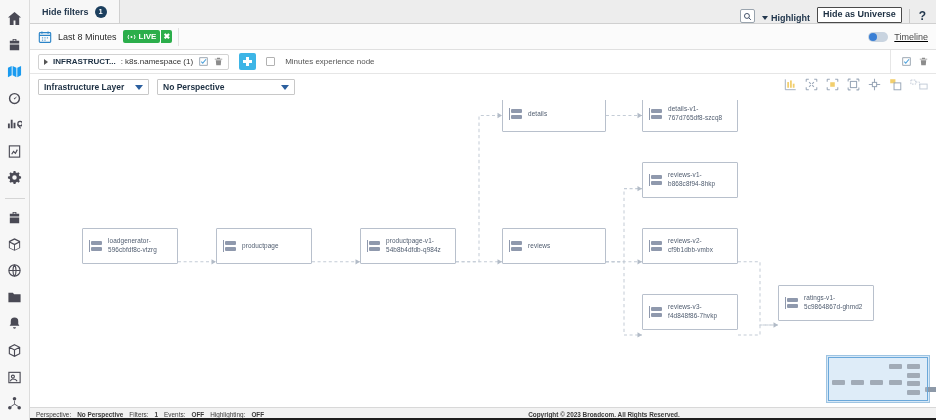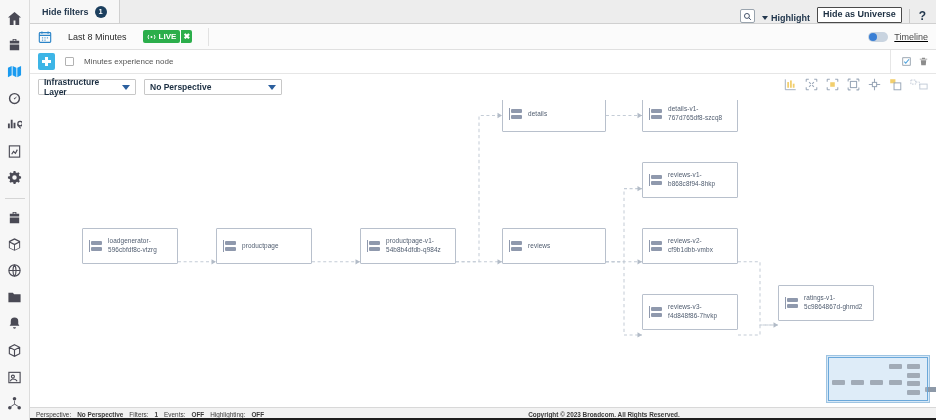--- a/index.html
+++ b/index.html
@@ -76,21 +76,21 @@
     border: 1px solid #4a4a4a; background: #fff; font-size: 9px; font-weight: bold;
     color: #1c2f42; padding: 2px 5px; border-radius: 1px; cursor: pointer;
     line-height: 1.1;
   }
   .vdiv { width: 1px; height: 14px; background: #c8c8c8; }
   .qmark { font-size: 12px; font-weight: bold; color: #23384e; cursor: pointer; padding:0 2px;}
 
   
   .timebar {
     height: 26px; background: #fbfbfb; border-bottom: 1px solid #e0e0e0;
-    display: flex; align-items: center; padding: 0 8px; gap: 16px;
+    display: flex; align-items: center; padding: 0 8px; gap: 6px;
   }
   .cal-icon { width: 14px; height: 13px; position: relative; cursor: pointer; }
   .timetext { font-size: 9px; color: #2b2b2b; }
   .live-pill {
     display: inline-flex; align-items: center; height: 13px;
     background: #2bae4b; color: #fff; border-radius: 2px;
     font-size: 8px; font-weight: bold; padding: 0 4px; gap: 3px;
     cursor: pointer;
   }
   .live-x {
@@ -155,21 +155,21 @@
     height: 16px; border: 1px solid #c8c8c8; background: #fff;
     display: flex; align-items: center; justify-content: space-between;
     padding: 0 5px; font-size: 8.5px; font-weight: bold; color: #1c2f42;
     cursor: pointer; border-radius: 1px;
   }
   .dd .tri {
     width: 0; height: 0; border-left: 4px solid transparent;
     border-right: 4px solid transparent; border-top: 5px solid #2b5f9e;
     margin-left: 10px;
   }
-  #dd-layer { width: 98px; }
+  #dd-layer { width: 111px; }
   #dd-persp { width: 138px; }
 
   .graph-tools {
     position: absolute; right: 8px; top: 4px;
     display: flex; align-items: center; gap: 8px;
   }
   .gt { width: 13px; height: 13px; cursor: pointer; display:flex; align-items:center; justify-content:center;}
   .gt svg { width: 13px; height: 13px; display: block; }
 
   
@@ -356,20 +356,36 @@
       <span class="sep-v"></span>
       <div class="timebar-right">
         <span class="toggle">
             <span class="knob"></span>
           </span>
         <span class="toggle-label">Timeline</span>
       </div>
     </div>
 
     <div class="filterbar">
+      <div class="filter-chip">
+        <span class="chip-caret"></span>
+        <span class="chip-strong">INFRASTRUCT...</span>
+        <span>: k8s.namespace (1)</span>
+        <span class="mini-icon">
+          <svg viewBox="0 0 12 12" fill="none" stroke="#7f8c9b" stroke-width="1">
+              <rect x="1" y="1" width="10" height="10"></rect>
+              <path d="M3 6.2l2 2L9.4 3" stroke="#4fa3dd" stroke-width="1.4"></path>
+            </svg>
+        </span>
+        <span class="mini-icon">
+          <svg viewBox="0 0 12 12" fill="#8c8c8c">
+              <path d="M4 1h4v1.2h3V3.4H1V2.2h3zM2.4 4.4h7.2L9 11H3z"></path>
+            </svg>
+        </span>
+      </div>
       <span class="plus-wrap">
           <span class="plus-btn"></span>
         </span>
       <span class="chkbox"></span>
       <span class="inc-label">Minutes experience node</span>
       <div class="filterbar-right">
         <span class="mini-icon">
           <svg viewBox="0 0 12 12" fill="none" stroke="#7f8c9b" stroke-width="1">
               <rect x="1" y="1" width="10" height="10"></rect>
               <path d="M3 6.2l2 2L9.4 3" stroke="#4fa3dd" stroke-width="1.4"></path>

